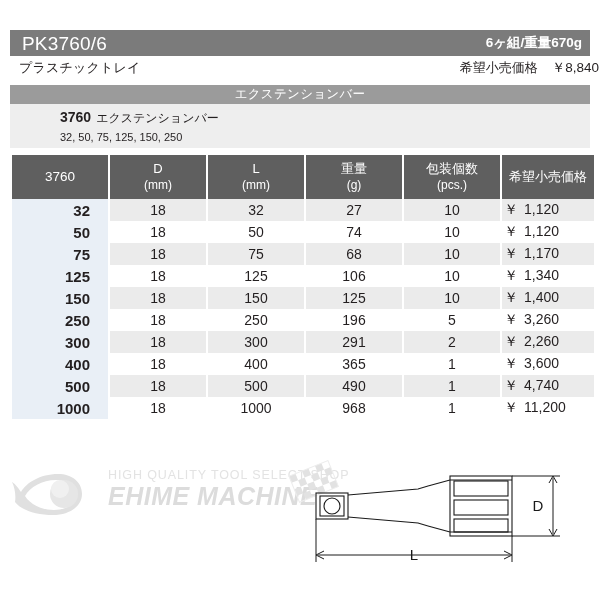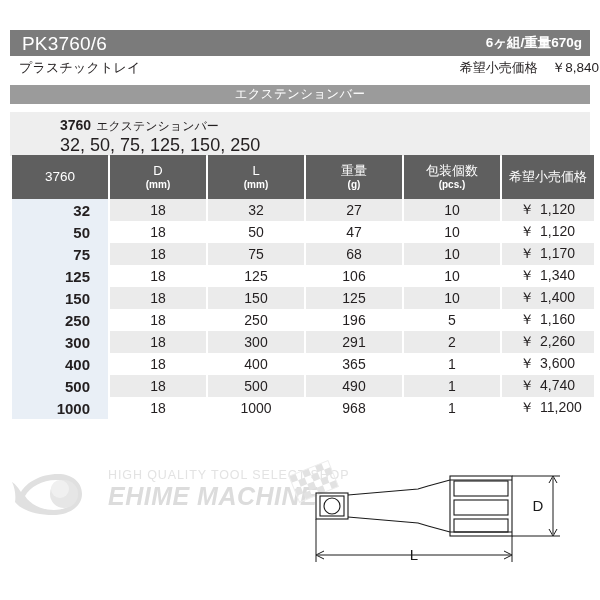--- a/index.html
+++ b/index.html
@@ -85,42 +85,42 @@
     display: flex;
     align-items: center;
     justify-content: center;
     letter-spacing: 0.3px;
   }
 
   
   .descbox {
     position: absolute;
     left: 10px;
-    top: 112px;
+    top: 104px;
     width: 580px;
     height: 44px;
     background: #eeeeee;
     box-sizing: border-box;
     padding: 4px 0 0 50px;
   }
   .descbox .line1 {
     font-size: 13px;
     line-height: 19px;
     white-space: nowrap;
   }
   .descbox .line1 .code {
     font-weight: bold;
     font-size: 14px;
     margin-right: 5px;
   }
   .descbox .line1 .nm {
     font-size: 12px;
   }
   .descbox .line2 {
-    font-size: 18px;
+    font-size: 11px;
     line-height: 18px;
     white-space: nowrap;
   }
 
   
   .tbl {
     position: absolute;
     left: 10px;
     top: 155px;
     width: 580px;
@@ -139,22 +139,21 @@
     vertical-align: middle;
     font-weight: normal;
     line-height: 1.25;
   }
   .tbl thead th .mainlbl {
     display: block;
     font-size: 13px;
   }
   .tbl thead th .sublbl {
     display: block;
-    font-size: 10px;
-    font-weight: bold;
+    font-size: 12px;
   }
   .tbl thead th.c0 .mainlbl { font-size: 13.5px; }
   .tbl thead th.c5 .mainlbl { font-size: 13px; }
 
   .tbl tbody td {
     height: 22px;
     font-size: 14px;
     text-align: center;
     vertical-align: middle;
     color: #231f20;
@@ -163,20 +162,21 @@
   .tbl tbody tr.even td { background: #ffffff; }
   .tbl tbody td.c0 {
     background: #e9eff6 !important;
     text-align: right;
     padding-right: 18px;
     font-weight: bold;
     font-size: 15px;
   }
   .tbl tbody td.c5 {
     text-align: right;
+    padding-right: 16px;
   }
   .tbl tbody td.c5 .pr {
     display: inline-block;
     min-width: 74px;
     text-align: left;
   }
   .tbl tbody td.c5 .yn { margin-right: 6px; }
 
   
   .logo {
@@ -301,21 +301,21 @@
           <td class="c1">18</td>
           <td class="c2">32</td>
           <td class="c3">27</td>
           <td class="c4">10</td>
           <td class="c5"><span class="pr"><span class="yn">￥</span><span>1,120</span></span></td>
         </tr>
         <tr class="even">
           <td class="c0">50</td>
           <td class="c1">18</td>
           <td class="c2">50</td>
-          <td class="c3">47</td>
+          <td class="c3">74</td>
           <td class="c4">10</td>
           <td class="c5"><span class="pr"><span class="yn">￥</span><span>1,120</span></span></td>
         </tr>
         <tr class="odd">
           <td class="c0">75</td>
           <td class="c1">18</td>
           <td class="c2">75</td>
           <td class="c3">68</td>
           <td class="c4">10</td>
           <td class="c5"><span class="pr"><span class="yn">￥</span><span>1,170</span></span></td>
@@ -335,21 +335,21 @@
           <td class="c3">125</td>
           <td class="c4">10</td>
           <td class="c5"><span class="pr"><span class="yn">￥</span><span>1,400</span></span></td>
         </tr>
         <tr class="even">
           <td class="c0">250</td>
           <td class="c1">18</td>
           <td class="c2">250</td>
           <td class="c3">196</td>
           <td class="c4">5</td>
-          <td class="c5"><span class="pr"><span class="yn">￥</span><span>1,160</span></span></td>
+          <td class="c5"><span class="pr"><span class="yn">￥</span><span>3,260</span></span></td>
         </tr>
         <tr class="odd">
           <td class="c0">300</td>
           <td class="c1">18</td>
           <td class="c2">300</td>
           <td class="c3">291</td>
           <td class="c4">2</td>
           <td class="c5"><span class="pr"><span class="yn">￥</span><span>2,260</span></span></td>
         </tr>
         <tr class="even">

